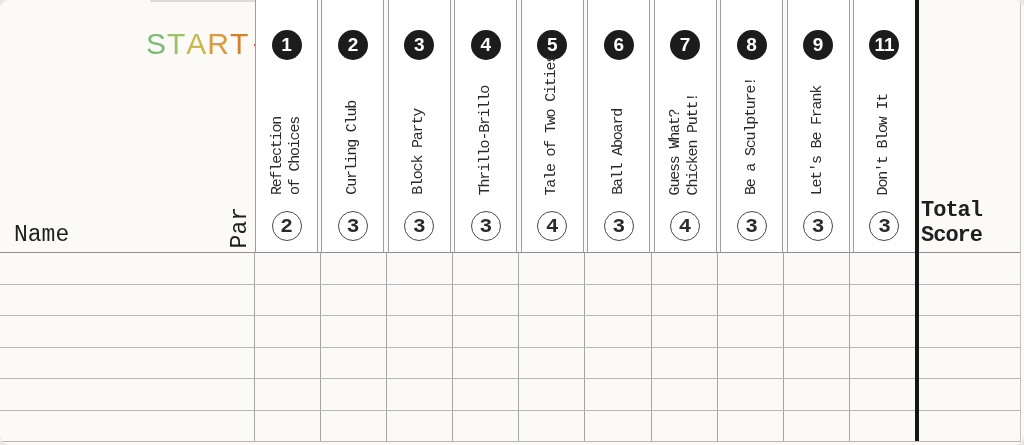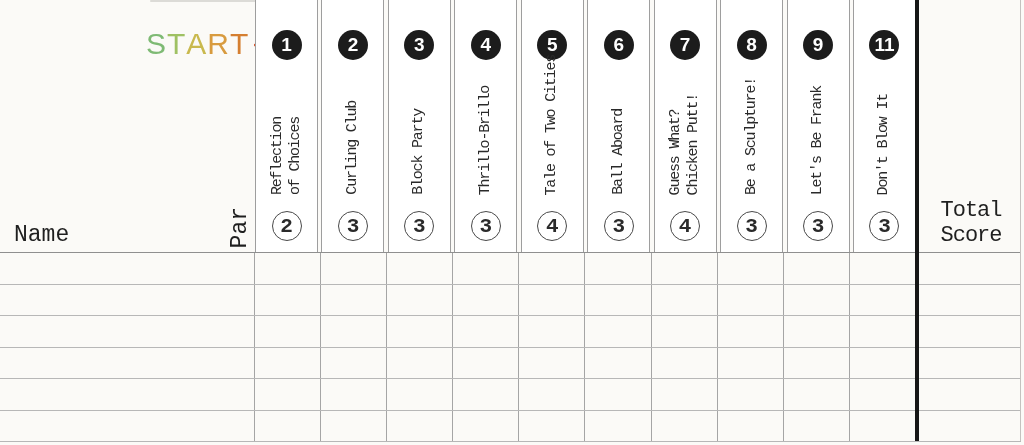--- a/index.html
+++ b/index.html
@@ -1,18 +1,18 @@
 <!DOCTYPE html>
 <html><head>
 <meta charset="utf-8">
 <style>
   html,body{margin:0;padding:0;background:#e9e7e4;}
   #card{
     position:relative;width:1024px;height:445px;background:#fbfaf7;
-    font-family:"Liberation Mono", monospace;color:#1f1f1f;overflow:hidden;
+    font-family:"Liberation Mono", monospace;color:#1f1f1f;overflow:hidden;border-radius:9px;
   }
   
   .smudge{position:absolute;left:150px;top:0;width:110px;height:2px;background:#cfcdc9;opacity:.7;border-radius:2px;}
 
   
   .start{position:absolute;left:146px;top:27px;display:flex;align-items:center;gap:5px;
     font-family:"Liberation Sans", sans-serif;font-size:30px;letter-spacing:1px;font-weight:500;}
   .start .ltr{display:inline-block;}
   .start svg{display:block;margin-top:2px;}
 
@@ -31,21 +31,21 @@
     font-size:15px;line-height:18px;letter-spacing:-1.2px;color:#2a2a2a;white-space:nowrap;}
   .parcircle{position:absolute;top:211px;left:50%;transform:translateX(-50%);
     width:28px;height:28px;border-radius:50%;border:1.5px solid #4a4a4a;background:#fff;
     font-size:21px;font-weight:bold;color:#2a2a2a;
     display:flex;align-items:center;justify-content:center;}
 
   
   .namehdr{position:absolute;left:14px;bottom:197px;font-size:23px;}
   .parhdr{position:absolute;left:240px;bottom:197px;
     transform:translateX(-50%) rotate(180deg);writing-mode:vertical-rl;font-size:23px;}
-  .totalhdr{position:absolute;left:921px;width:100px;bottom:197px;text-align:center;font-size:22px;letter-spacing:-1px;}
+  .totalhdr{position:absolute;left:921px;width:100px;bottom:197px;text-align:left;font-size:22px;letter-spacing:-1px;font-weight:bold;}
 
   
   .grid{position:absolute;left:0;top:252px;width:1021px;height:189px;
     border-top:1px solid #8f8f8f;display:flex;flex-direction:column;}
   .row{flex:1;display:flex;border-bottom:1px solid #b7b7b7;}
   .cell{box-sizing:border-box;height:100%;}
   .name-cell{width:255px;border-right:1px solid #a5a5a5;}
   .score-cell{width:66.1px;border-right:1px solid #a5a5a5;}
   .total-cell{flex:1;}
 

